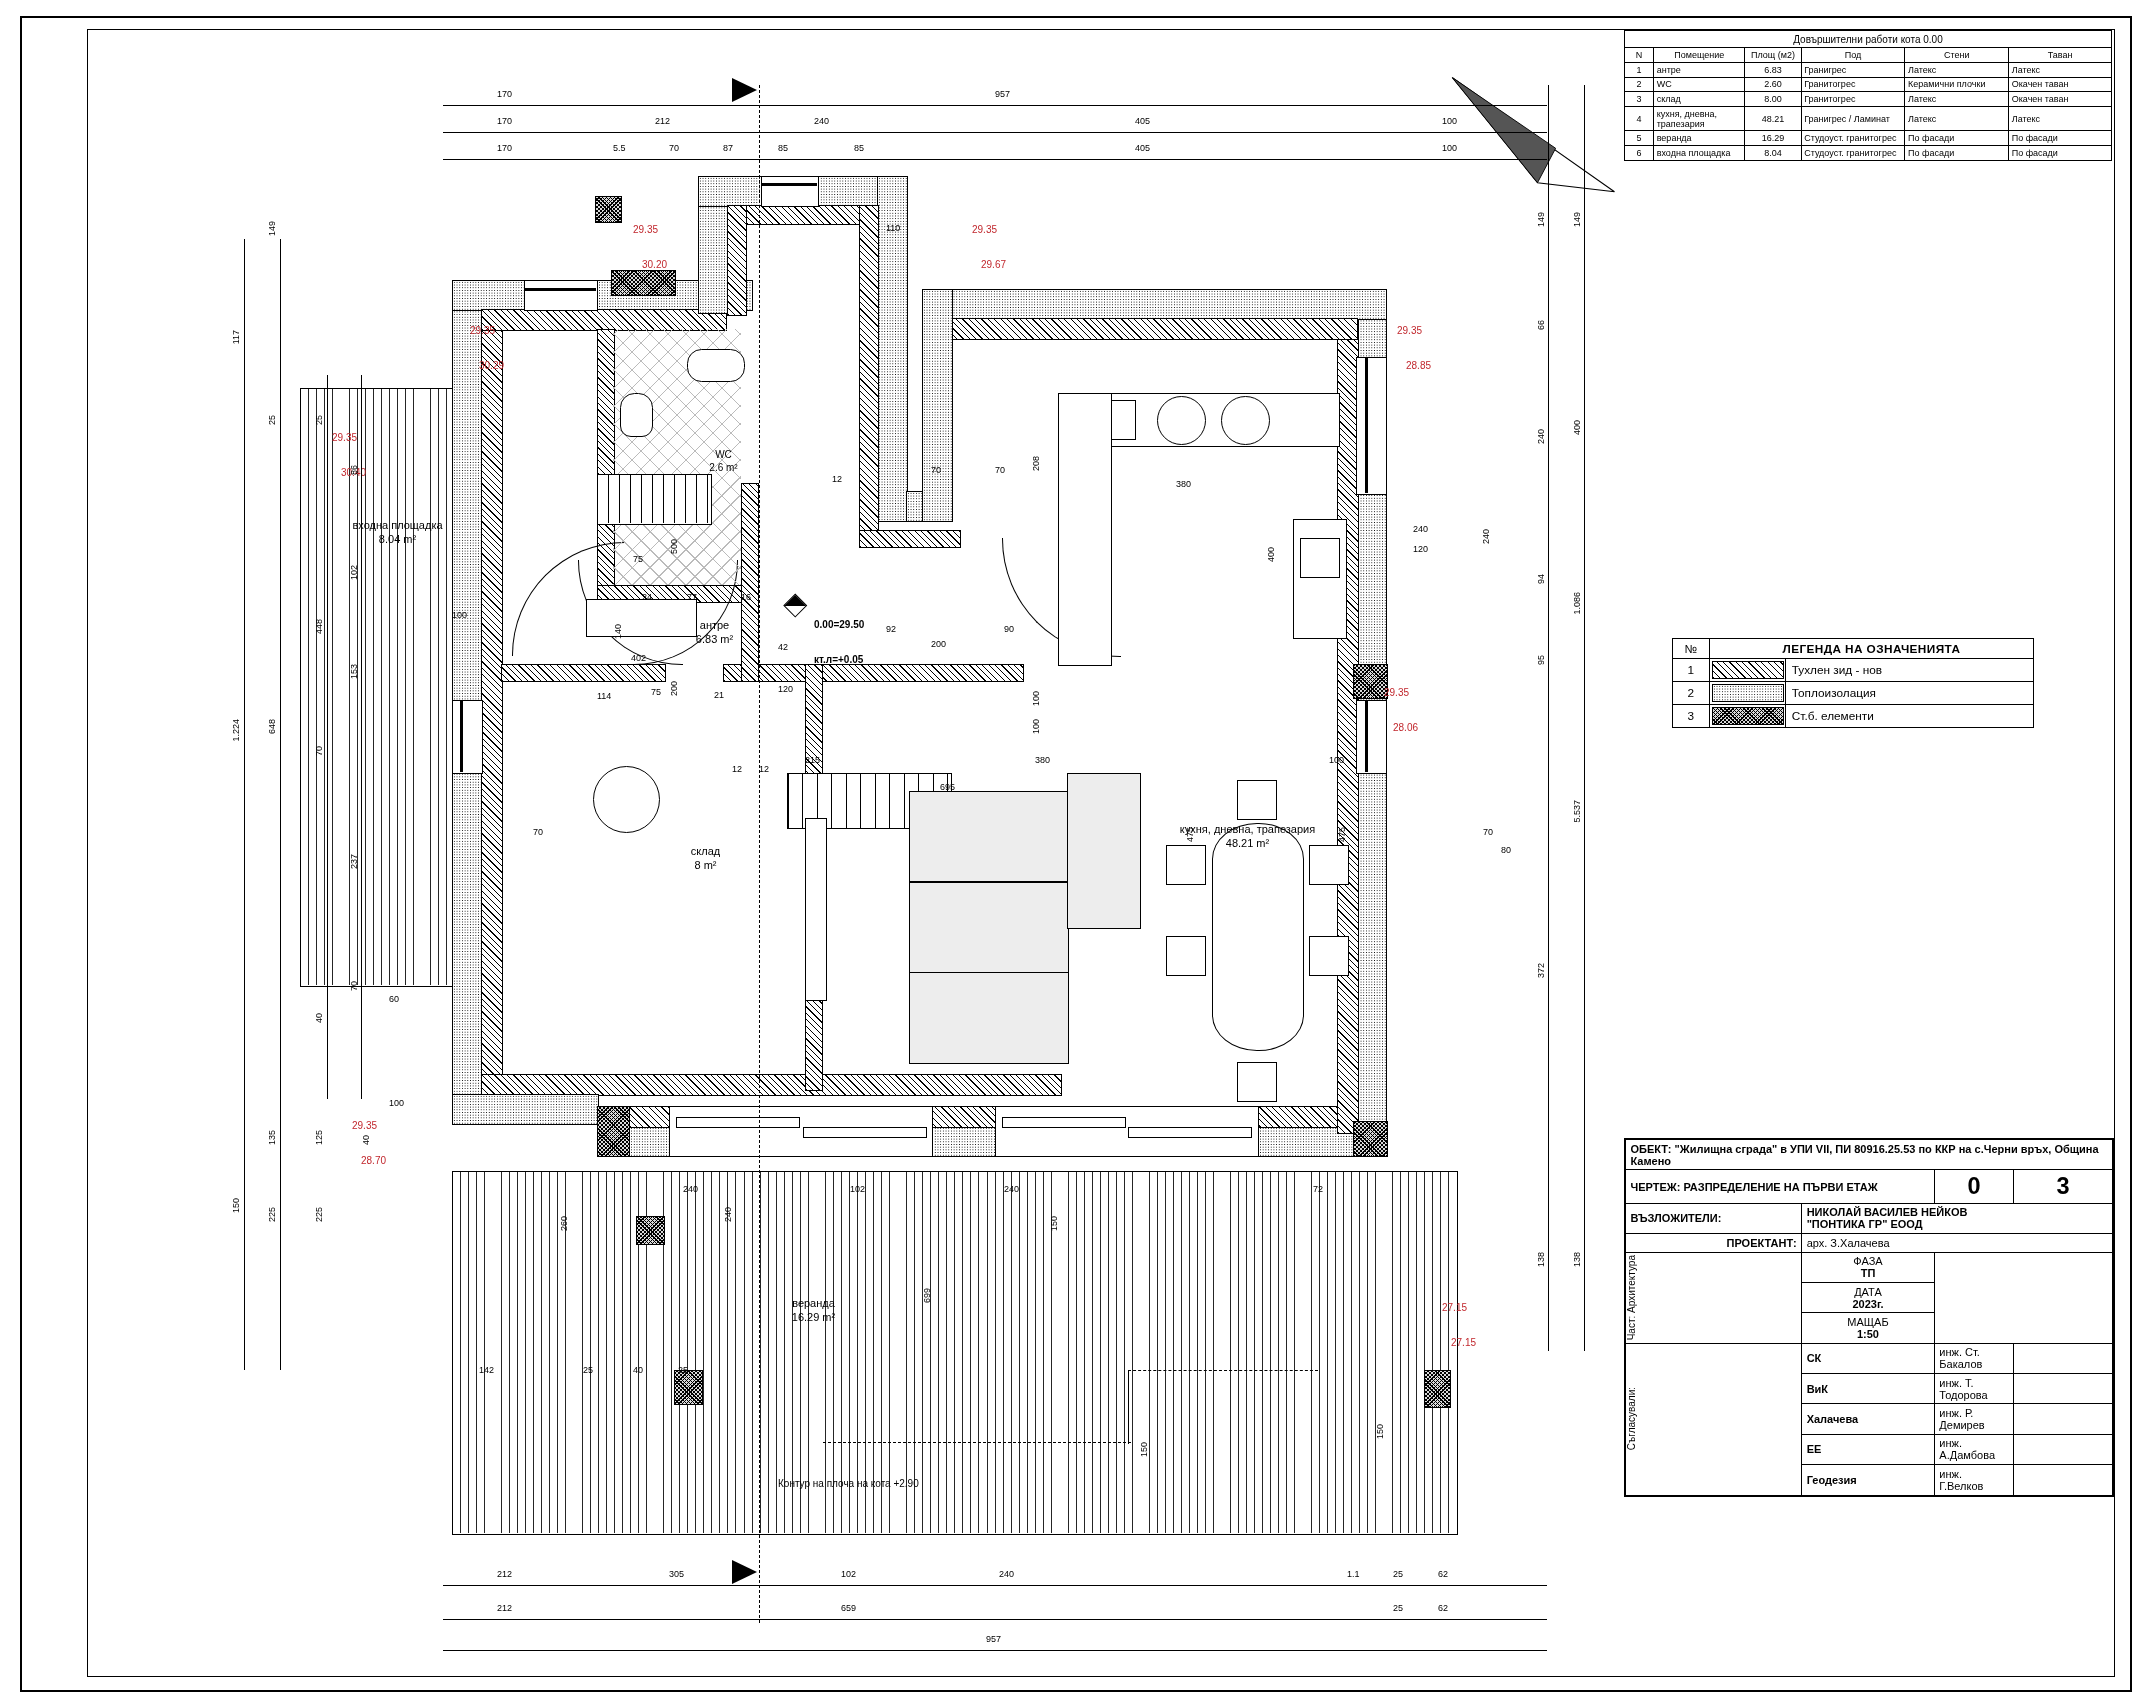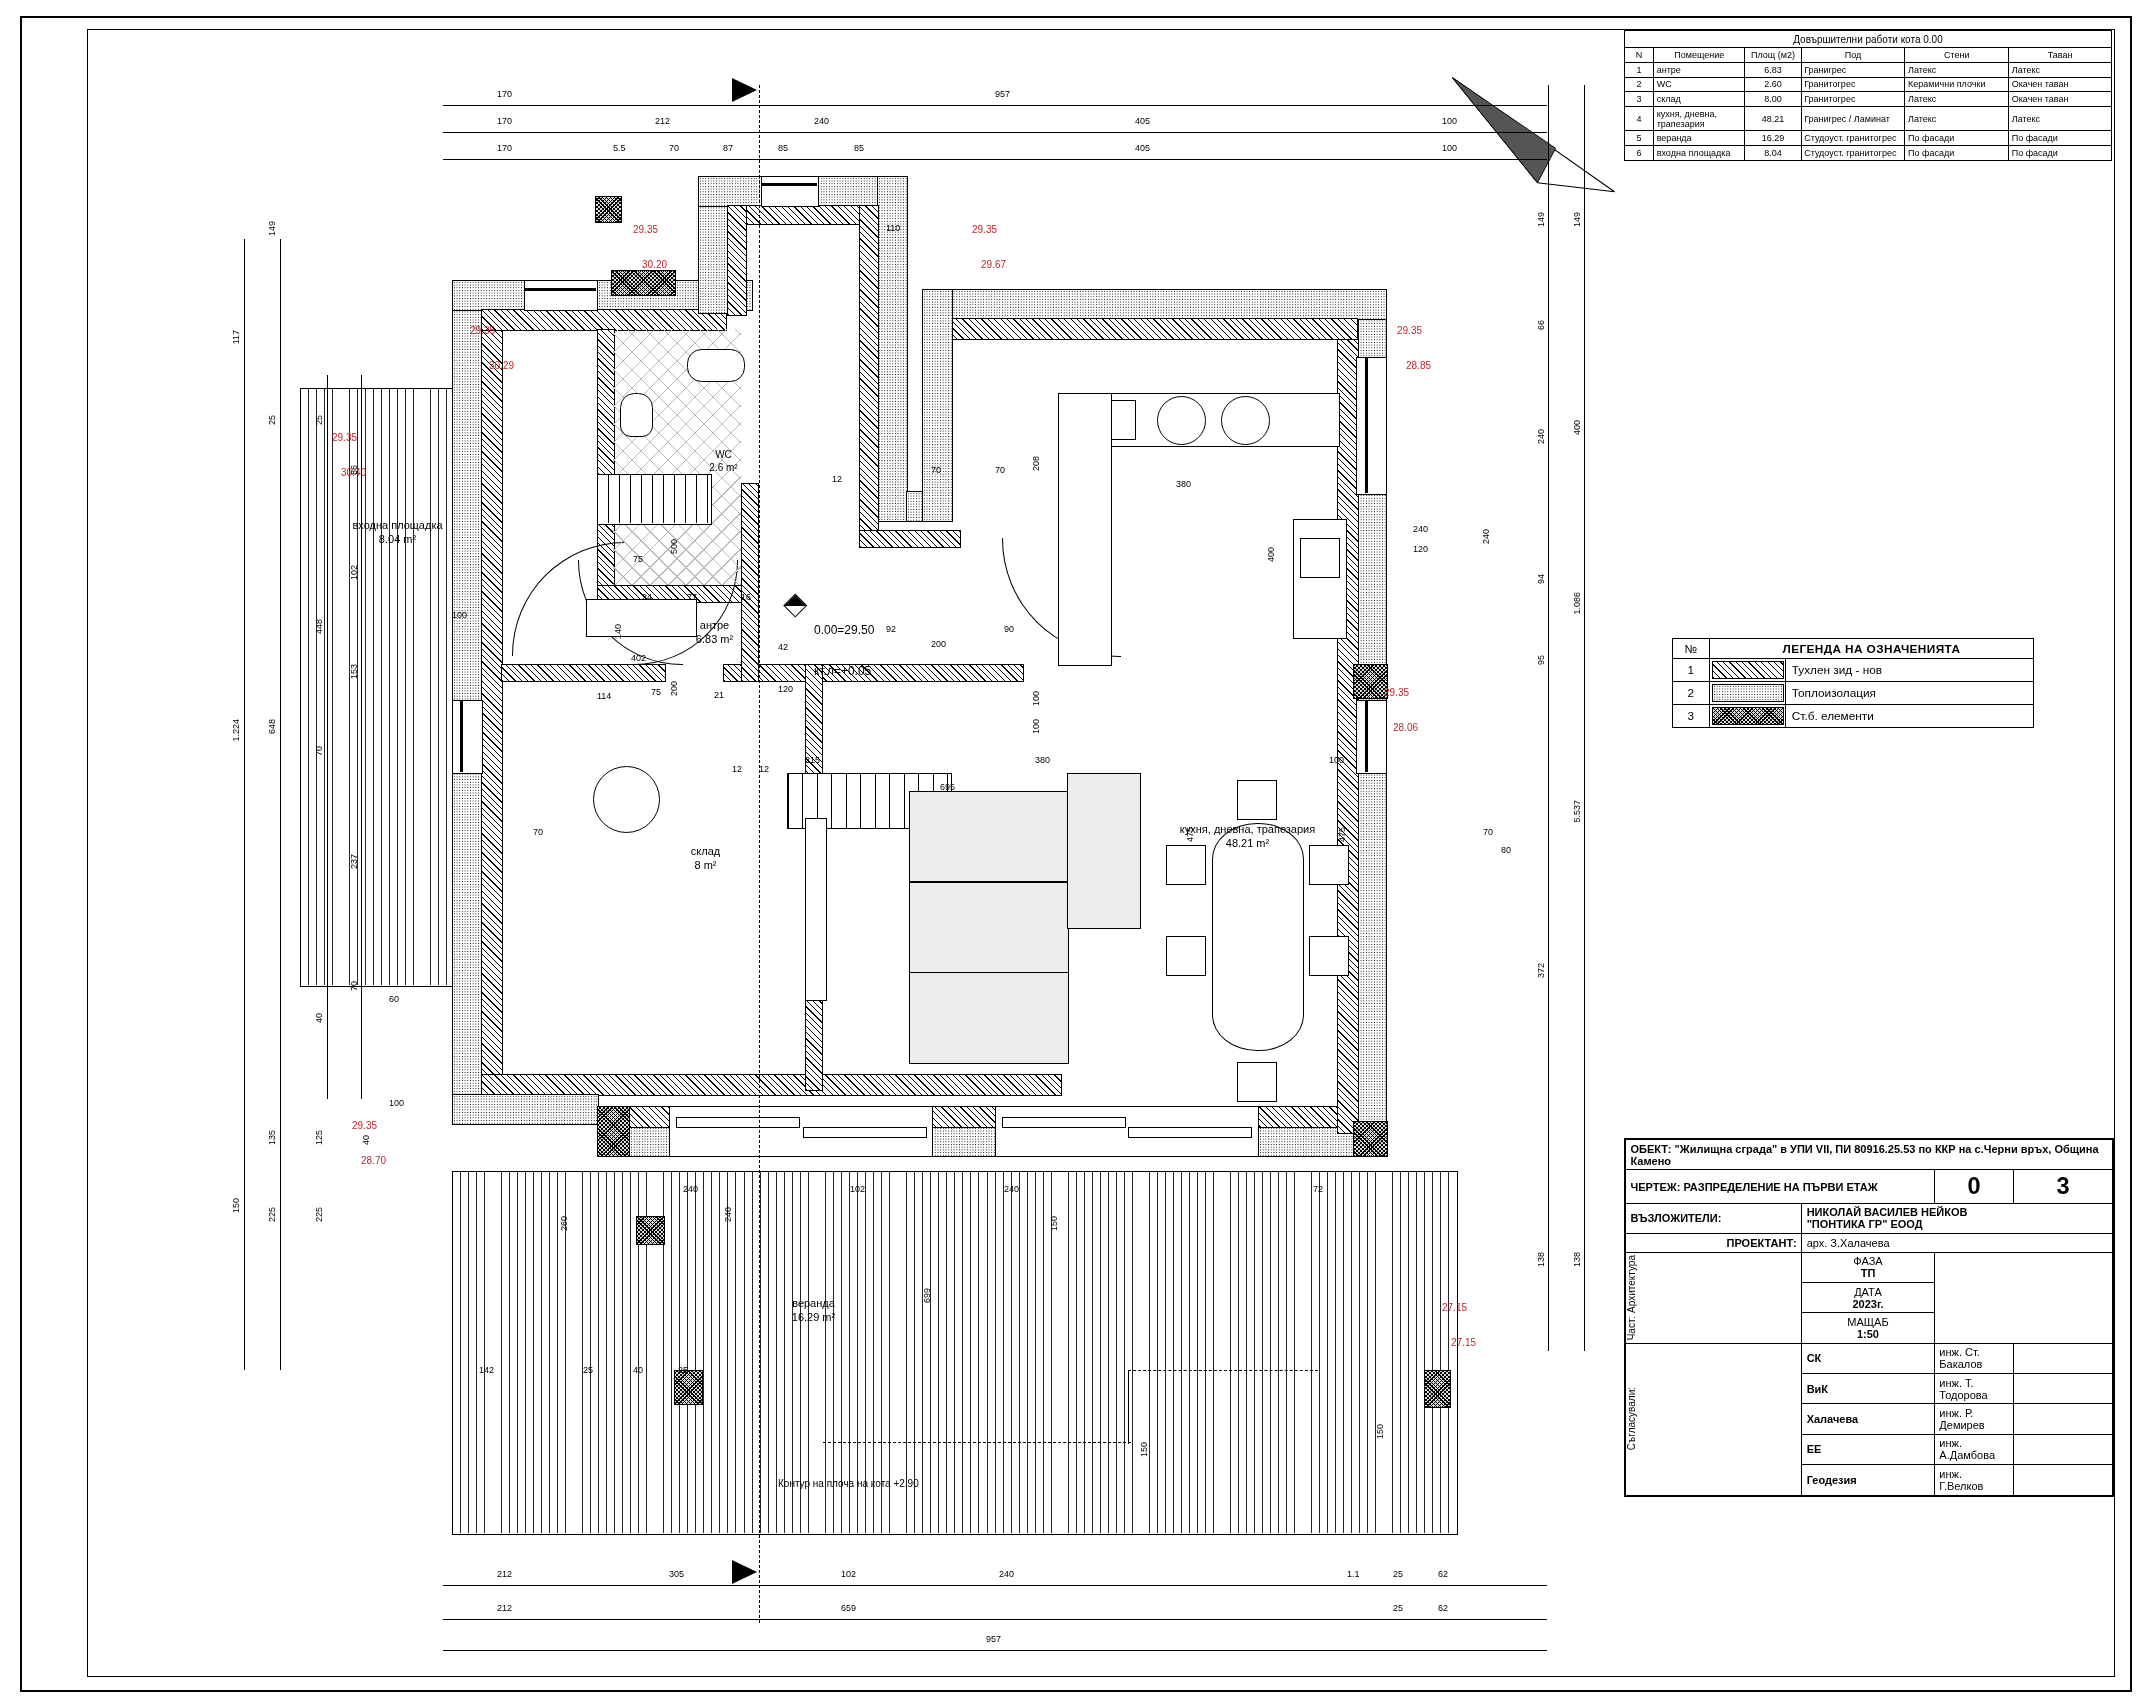--- a/index.html
+++ b/index.html
@@ -222,39 +222,39 @@
     </div>
     <div class="abs rm-label" style="left:1013px;top:792px;width:289px;">
       <div>кухня, дневна, трапезария</div>
       <div>48.21 m²</div>
     </div>
     <div class="abs rm-label" style="left:633px;top:1266px;width:181px;">
       <div>веранда</div>
       <div>16.29 m²</div>
     </div>
 
-    <div class="abs txt" style="left:724px;top:565px;font-size:12px;">
+    <div class="abs txt" style="left:724px;top:565px;font-size:10px;font-weight:bold;">
       <div>0.00=29.50</div>
       <div>кт.л=+0.05</div>
     </div>
     <div class="abs" style="left:697px;top:566px;width:14.5px;height:14.5px;border:0.9px solid #000;transform:rotate(45deg);background:linear-gradient(135deg,#000 0 50%,#fff 50% 100%);"></div>
 
     <div class="abs" style="left:688px;top:1447px;font-size:10px;">Контур на плоча на кота +2.90</div>
 
     <div class="abs txt red" style="left:543px;top:170px;">
       <div>29.35</div>
       <div style="margin-left:9px">30.20</div>
     </div>
     <div class="abs txt red" style="left:882px;top:170px;">
       <div>29.35</div>
       <div style="margin-left:9px">29.67</div>
     </div>
     <div class="abs txt red" style="left:380px;top:271px;">
       <div>29.35</div>
-      <div style="margin-left:19px">30.29</div>
+      <div style="margin-left:9px">30.29</div>
     </div>
     <div class="abs txt red" style="left:1307px;top:271px;">
       <div>29.35</div>
       <div style="margin-left:9px">28.85</div>
     </div>
     <div class="abs txt red" style="left:242px;top:378px;">
       <div>29.35</div>
       <div style="margin-left:9px">30.40</div>
     </div>
     <div class="abs txt red" style="left:1294px;top:633px;">

